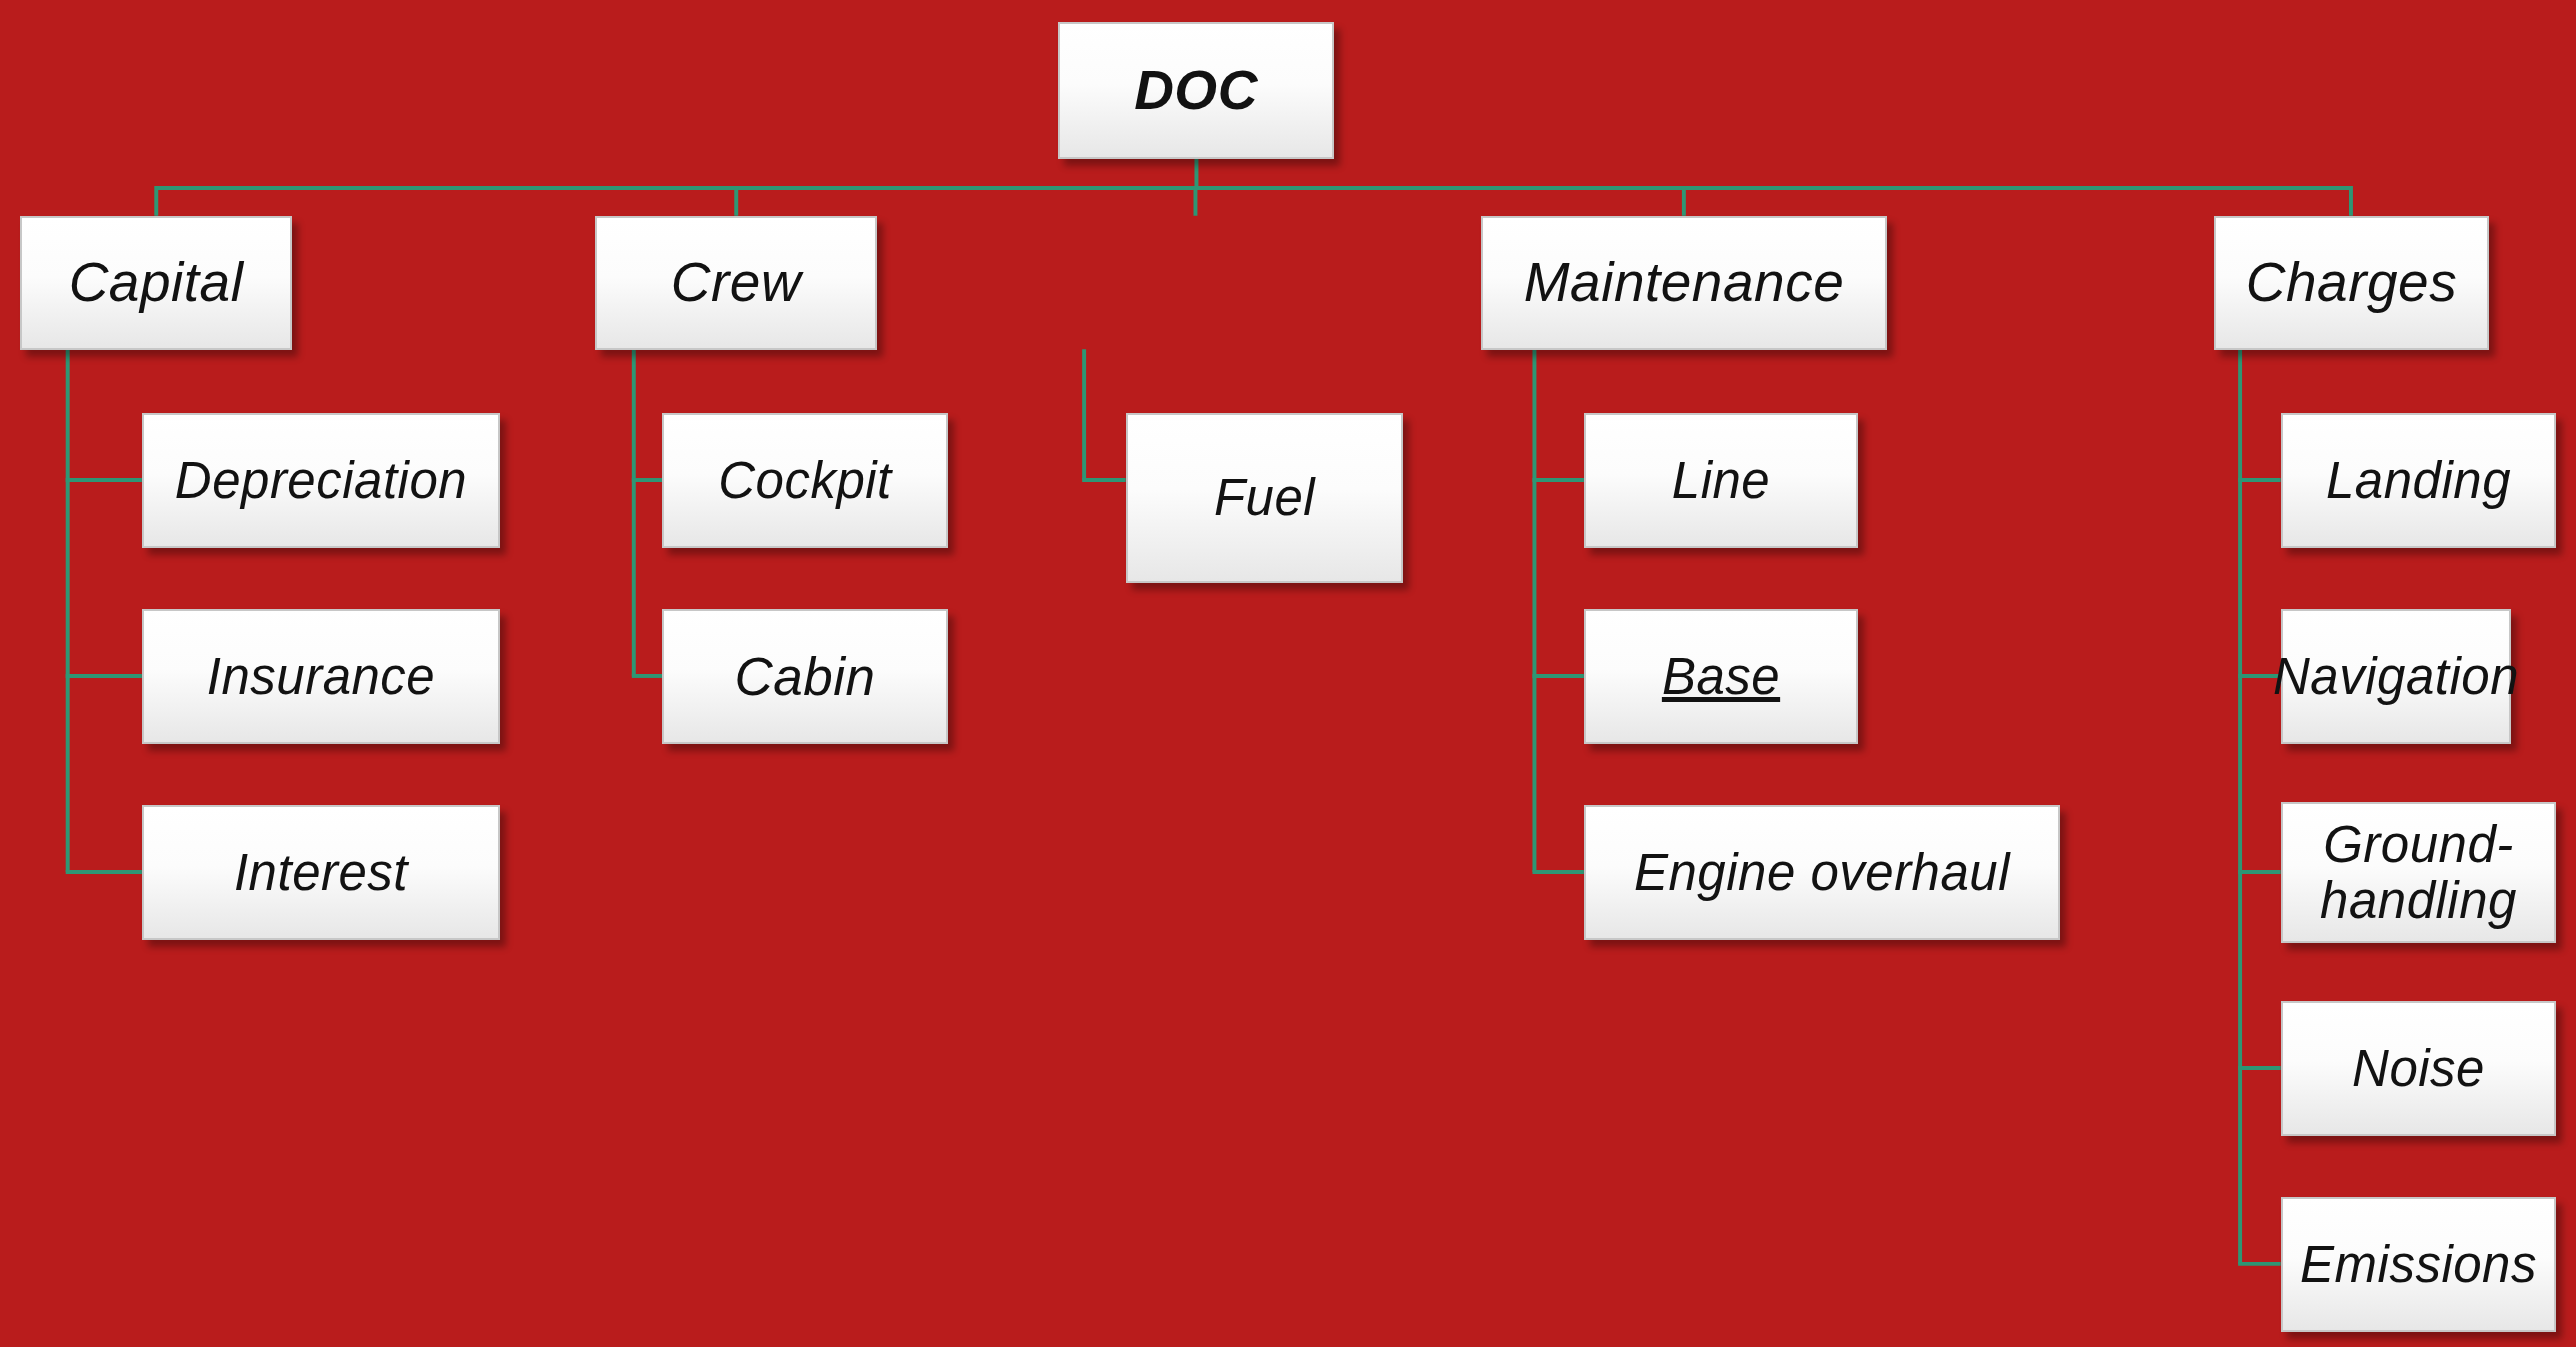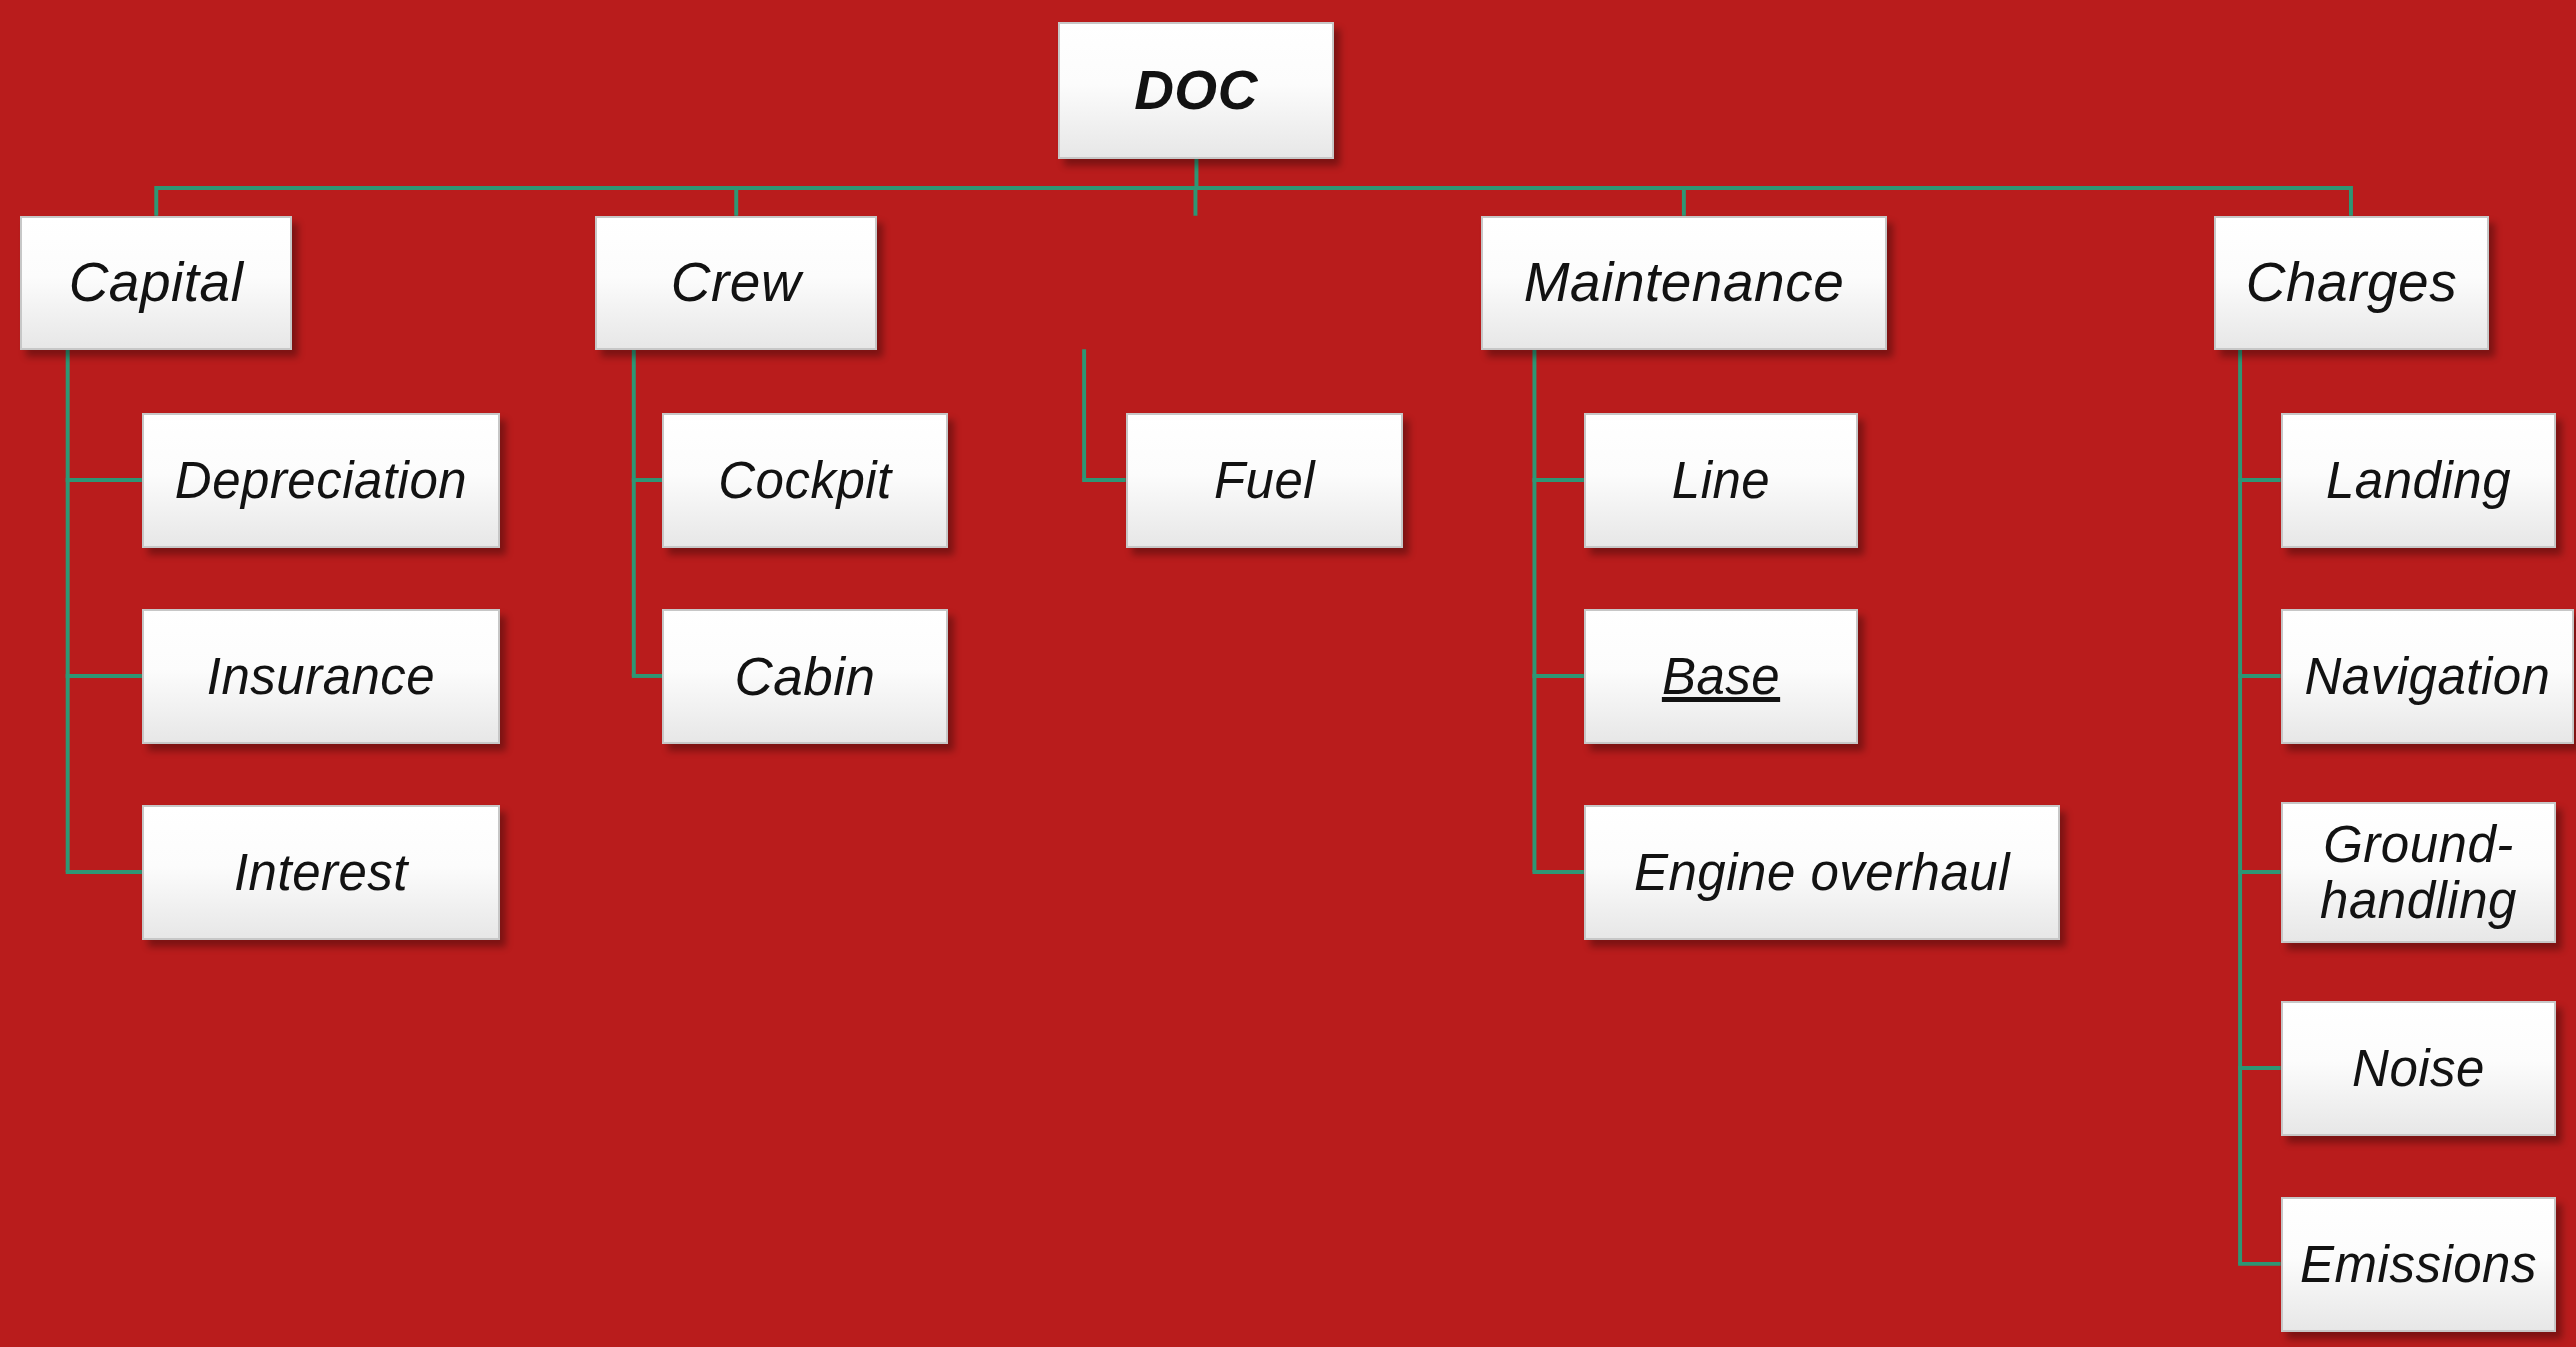--- a/index.html
+++ b/index.html
@@ -95,36 +95,36 @@
     </div>
     <div class="node" style="left: 142px; top: 805px; width: 358px; height: 135px; font-size: 51px;">
       <span>Interest</span>
     </div>
     <div class="node" style="left: 662px; top: 413px; width: 286px; height: 135px; font-size: 51px;">
       <span>Cockpit</span>
     </div>
     <div class="node" style="left: 662px; top: 609px; width: 286px; height: 135px; font-size: 53px;">
       <span>Cabin</span>
     </div>
-    <div class="node" style="left: 1126px; top: 413px; width: 277px; height: 135px; font-size: 51px; font-style: italic;">
+    <div class="node" style="left: 1126px; top: 413px; width: 277px; height: 170px; font-size: 51px; font-style: italic;">
       <span>Fuel</span>
     </div>
     <div class="node" style="left: 1584px; top: 413px; width: 274px; height: 135px; font-size: 51px;">
       <span>Line</span>
     </div>
     <div class="node" style="left: 1584px; top: 609px; width: 274px; height: 135px; font-size: 51px; text-decoration: underline;">
       <span>Base</span>
     </div>
     <div class="node" style="left: 1584px; top: 805px; width: 476px; height: 135px; font-size: 51px;">
       <span>Engine overhaul</span>
     </div>
     <div class="node" style="left: 2281px; top: 413px; width: 275px; height: 135px; font-size: 51px;">
       <span>Landing</span>
     </div>
-    <div class="node" style="left: 2281px; top: 609px; width: 293px; height: 135px; font-size: 51px;">
+    <div class="node" style="left: 2281px; top: 609px; width: 230px; height: 135px; font-size: 51px;">
       <span>Navigation</span>
     </div>
     <div class="node" style="left: 2281px; top: 802px; width: 275px; height: 141px; font-size: 51px;">
       <span style="max-width: 228px;">Ground-handling</span>
     </div>
     <div class="node" style="left: 2281px; top: 1001px; width: 275px; height: 135px; font-size: 51px;">
       <span>Noise</span>
     </div>
     <div class="node" style="left: 2281px; top: 1197px; width: 275px; height: 135px; font-size: 51px;">
       <span>Emissions</span>

